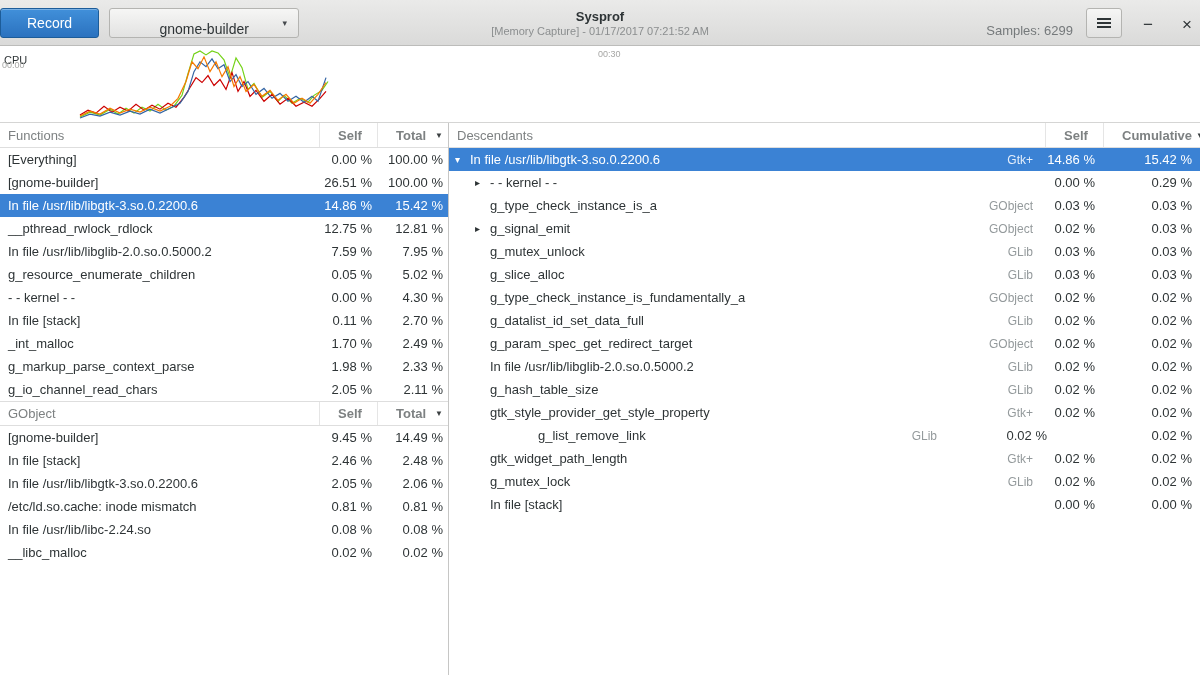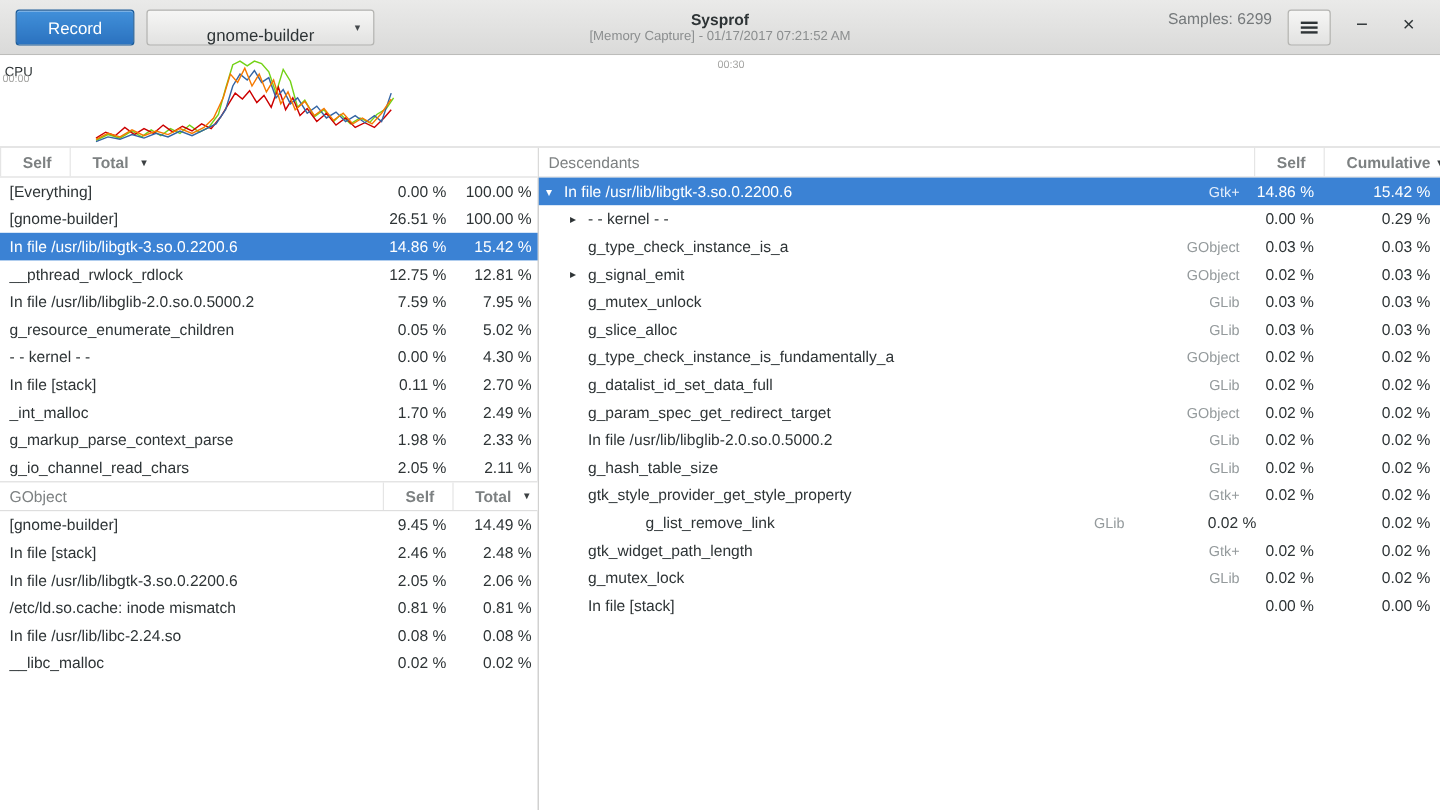--- a/index.html
+++ b/index.html
@@ -2,36 +2,36 @@
 <html><head>
 <meta charset="utf-8">
 <style>
   * { margin:0; padding:0; box-sizing:border-box; }
   html,body { width:1200px; height:675px; overflow:hidden; background:#fff;
     font-family:"Liberation Sans", sans-serif; }
   .window { width:1200px; height:675px; display:flex; flex-direction:column; }
 
   
   .headerbar { flex:0 0 46px; height:46px; background:linear-gradient(to bottom,#eaeae9,#dadad9);
-    border-bottom:1px solid #bcbcba; display:flex; align-items:center; padding:0 13px;
+    border-bottom:1px solid #bcbcba; display:flex; align-items:center; padding:0 0;
     position:relative; }
   .hb-left { display:flex; align-items:center; gap:10px; }
   .record-btn { height:30px; padding:0 26px; border-radius:3px; border:1px solid #1c5c99;
     background:linear-gradient(to bottom,#4190da,#2b72bf); color:#fff; font-size:14px;
     box-shadow:inset 0 1px rgba(255,255,255,.3); display:flex; align-items:center; }
   .target-btn { height:30px; width:190px; border-radius:3px; border:1px solid #b4b4b1;
     background:linear-gradient(to bottom,#f6f6f5,#e2e2e1); color:#2e3436; font-size:14px;
     display:flex; align-items:flex-end; justify-content:center; position:relative; }
   .target-btn .caret { position:absolute; right:11px; top:50%; transform:translateY(-50%);
     font-size:9px; color:#45494c; }
   .hb-center { position:absolute; left:50%; top:50%; transform:translate(-50%,-50%);
     text-align:center; pointer-events:none; }
   .title { font-size:13px; font-weight:bold; color:#2e3436; line-height:16px; }
   .subtitle { font-size:11px; color:#8b8e8f; line-height:13px; }
-  .hb-right { margin-left:auto; display:flex; align-items:flex-start; gap:13px; }
+  .hb-right { margin-left:auto; display:flex; align-items:flex-end; gap:13px; }
   .samples { font-size:13px; color:#75797b; }
   .menu-btn { width:36px; height:30px; border-radius:3px; border:1px solid #b4b4b1;
     background:linear-gradient(to bottom,#f6f6f5,#e2e2e1); display:flex; align-items:center;
     justify-content:center; }
   .hamburger { display:inline-block; width:14px; height:2px; background:#2e3436;
     box-shadow:0 -4px 0 #2e3436, 0 4px 0 #2e3436; }
   .win-btn { width:26px; height:26px; border:none; background:none; font-size:17px;
     color:#2e3436; display:flex; align-items:center; justify-content:center; }
 
   
@@ -112,20 +112,21 @@
         <polyline points="80,70 88,65 96,68 104,61 112,67 120,62 128,66 136,59 144,65 152,60 160,64 168,58 176,62 184,52 190,42 196,32 202,37 208,30 214,40 220,34 226,44 232,27 238,46 244,36 250,51 256,45 264,56 272,49 280,59 288,53 296,61 304,57 312,61 320,53 326,46" fill="none" stroke="#cc0000" stroke-width="1.2"></polyline>
         <polyline points="80,73 90,69 100,71 110,67 120,70 130,66 140,69 150,64 160,68 170,63 180,58 188,46 194,26 200,16 206,21 212,13 218,23 224,19 230,36 236,29 242,41 248,36 256,49 264,43 272,53 280,48 288,56 296,51 304,57 312,51 318,56 326,32" fill="none" stroke="#3465a4" stroke-width="1.2"></polyline>
         <polyline points="80,71 90,66 100,69 110,63 120,68 130,64 140,67 150,62 160,66 170,61 178,53 186,36 192,16 198,23 204,11 210,26 216,16 222,31 228,21 234,41 240,31 246,46 254,39 262,51 270,45 278,55 286,49 294,58 302,53 310,58 318,49 326,37" fill="none" stroke="#f57900" stroke-width="1.2"></polyline>
       </svg>
   </div>
 
   <div class="content">
 
     <div class="left-pane">
       <div class="thead">
+        <div class="h-name">Functions</div>
         <div class="h-col h-self">Self</div>
         <div class="h-col h-last">
           <span>Total</span>
           <span class="sort-arrow">▼</span>
         </div>
       </div>
       <div id="functions-body">
           <div class="row">
             <div class="name">[Everything]</div>
             <div class="self">0.00 %</div>

